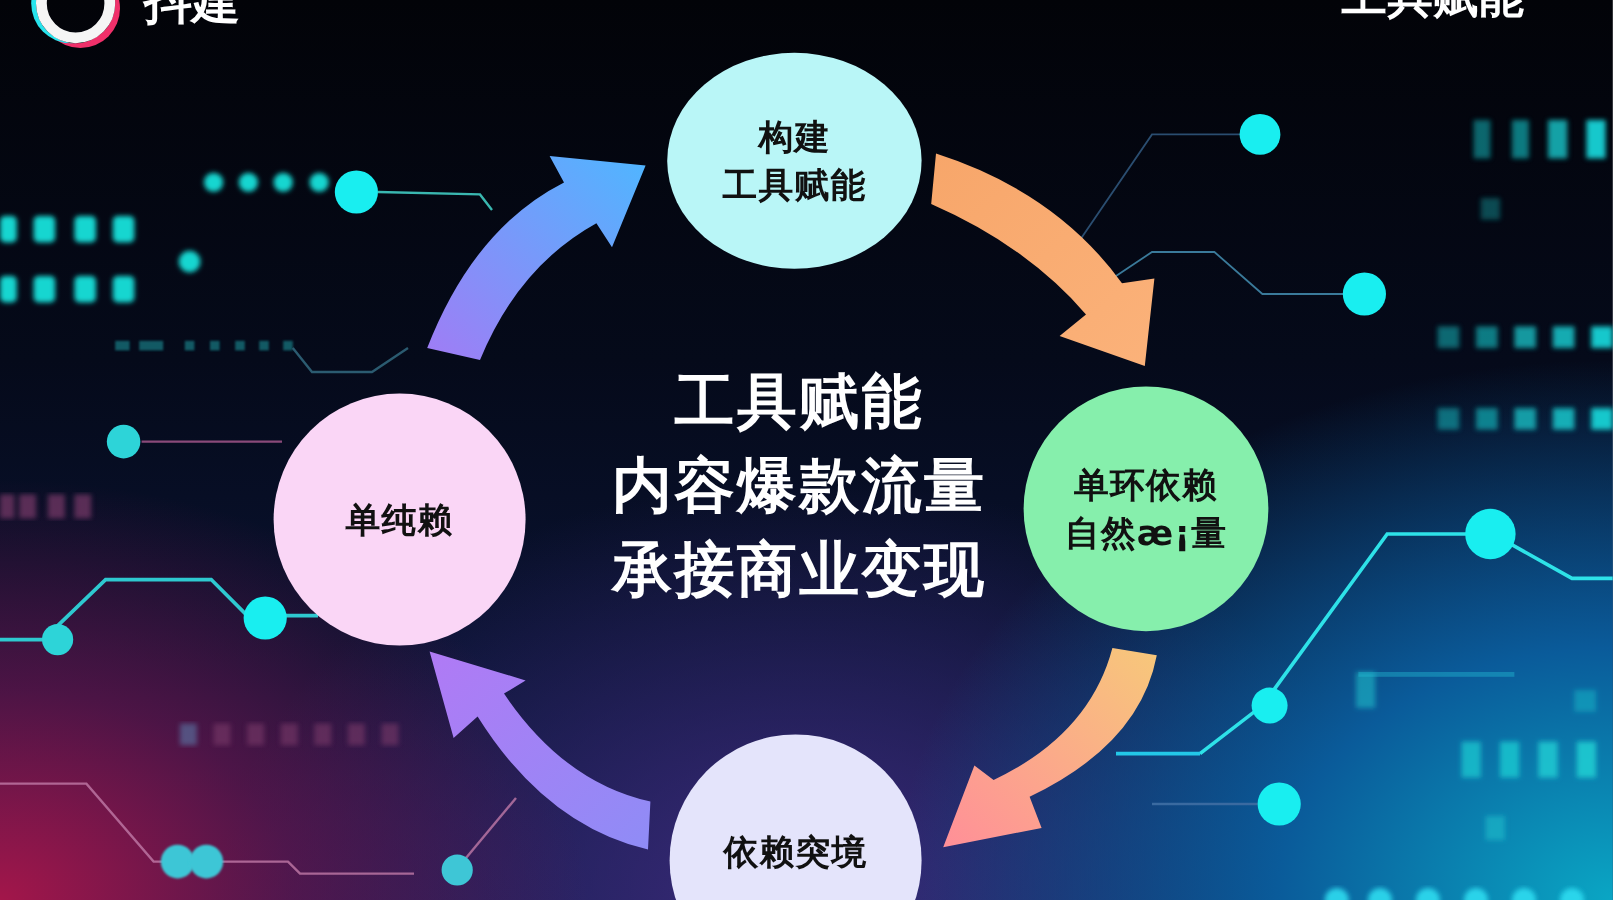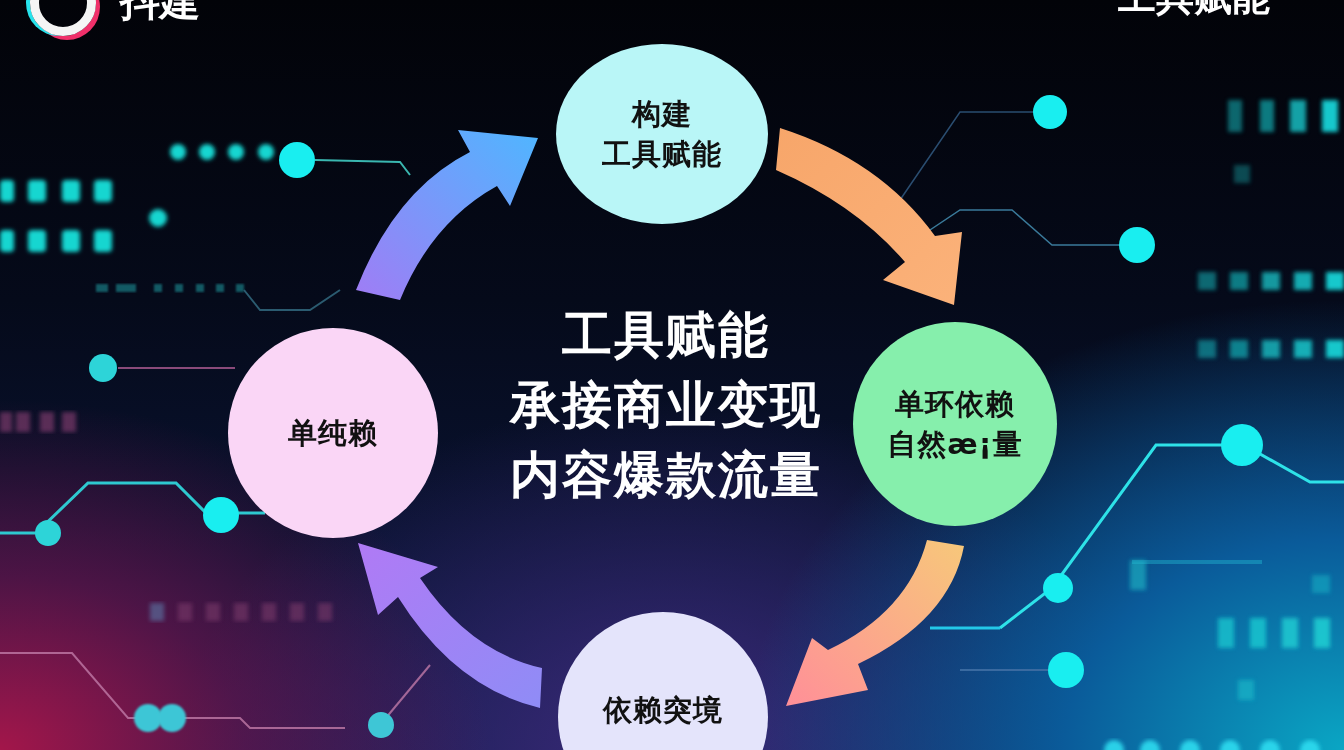--- a/index.html
+++ b/index.html
@@ -197,15 +197,15 @@
   <span>单纯赖</span>
 </div>
 <div class="node" id="node-bottom">
   <div class="inner">
     <span>依赖突境</span>
   </div>
 </div>
 
 <div class="center-title">
   <span>工具赋能</span>
+  <span>内容爆款流量</span>
   <span>承接商业变现</span>
-  <span>内容爆款流量</span>
 </div>
 
 </body></html>

